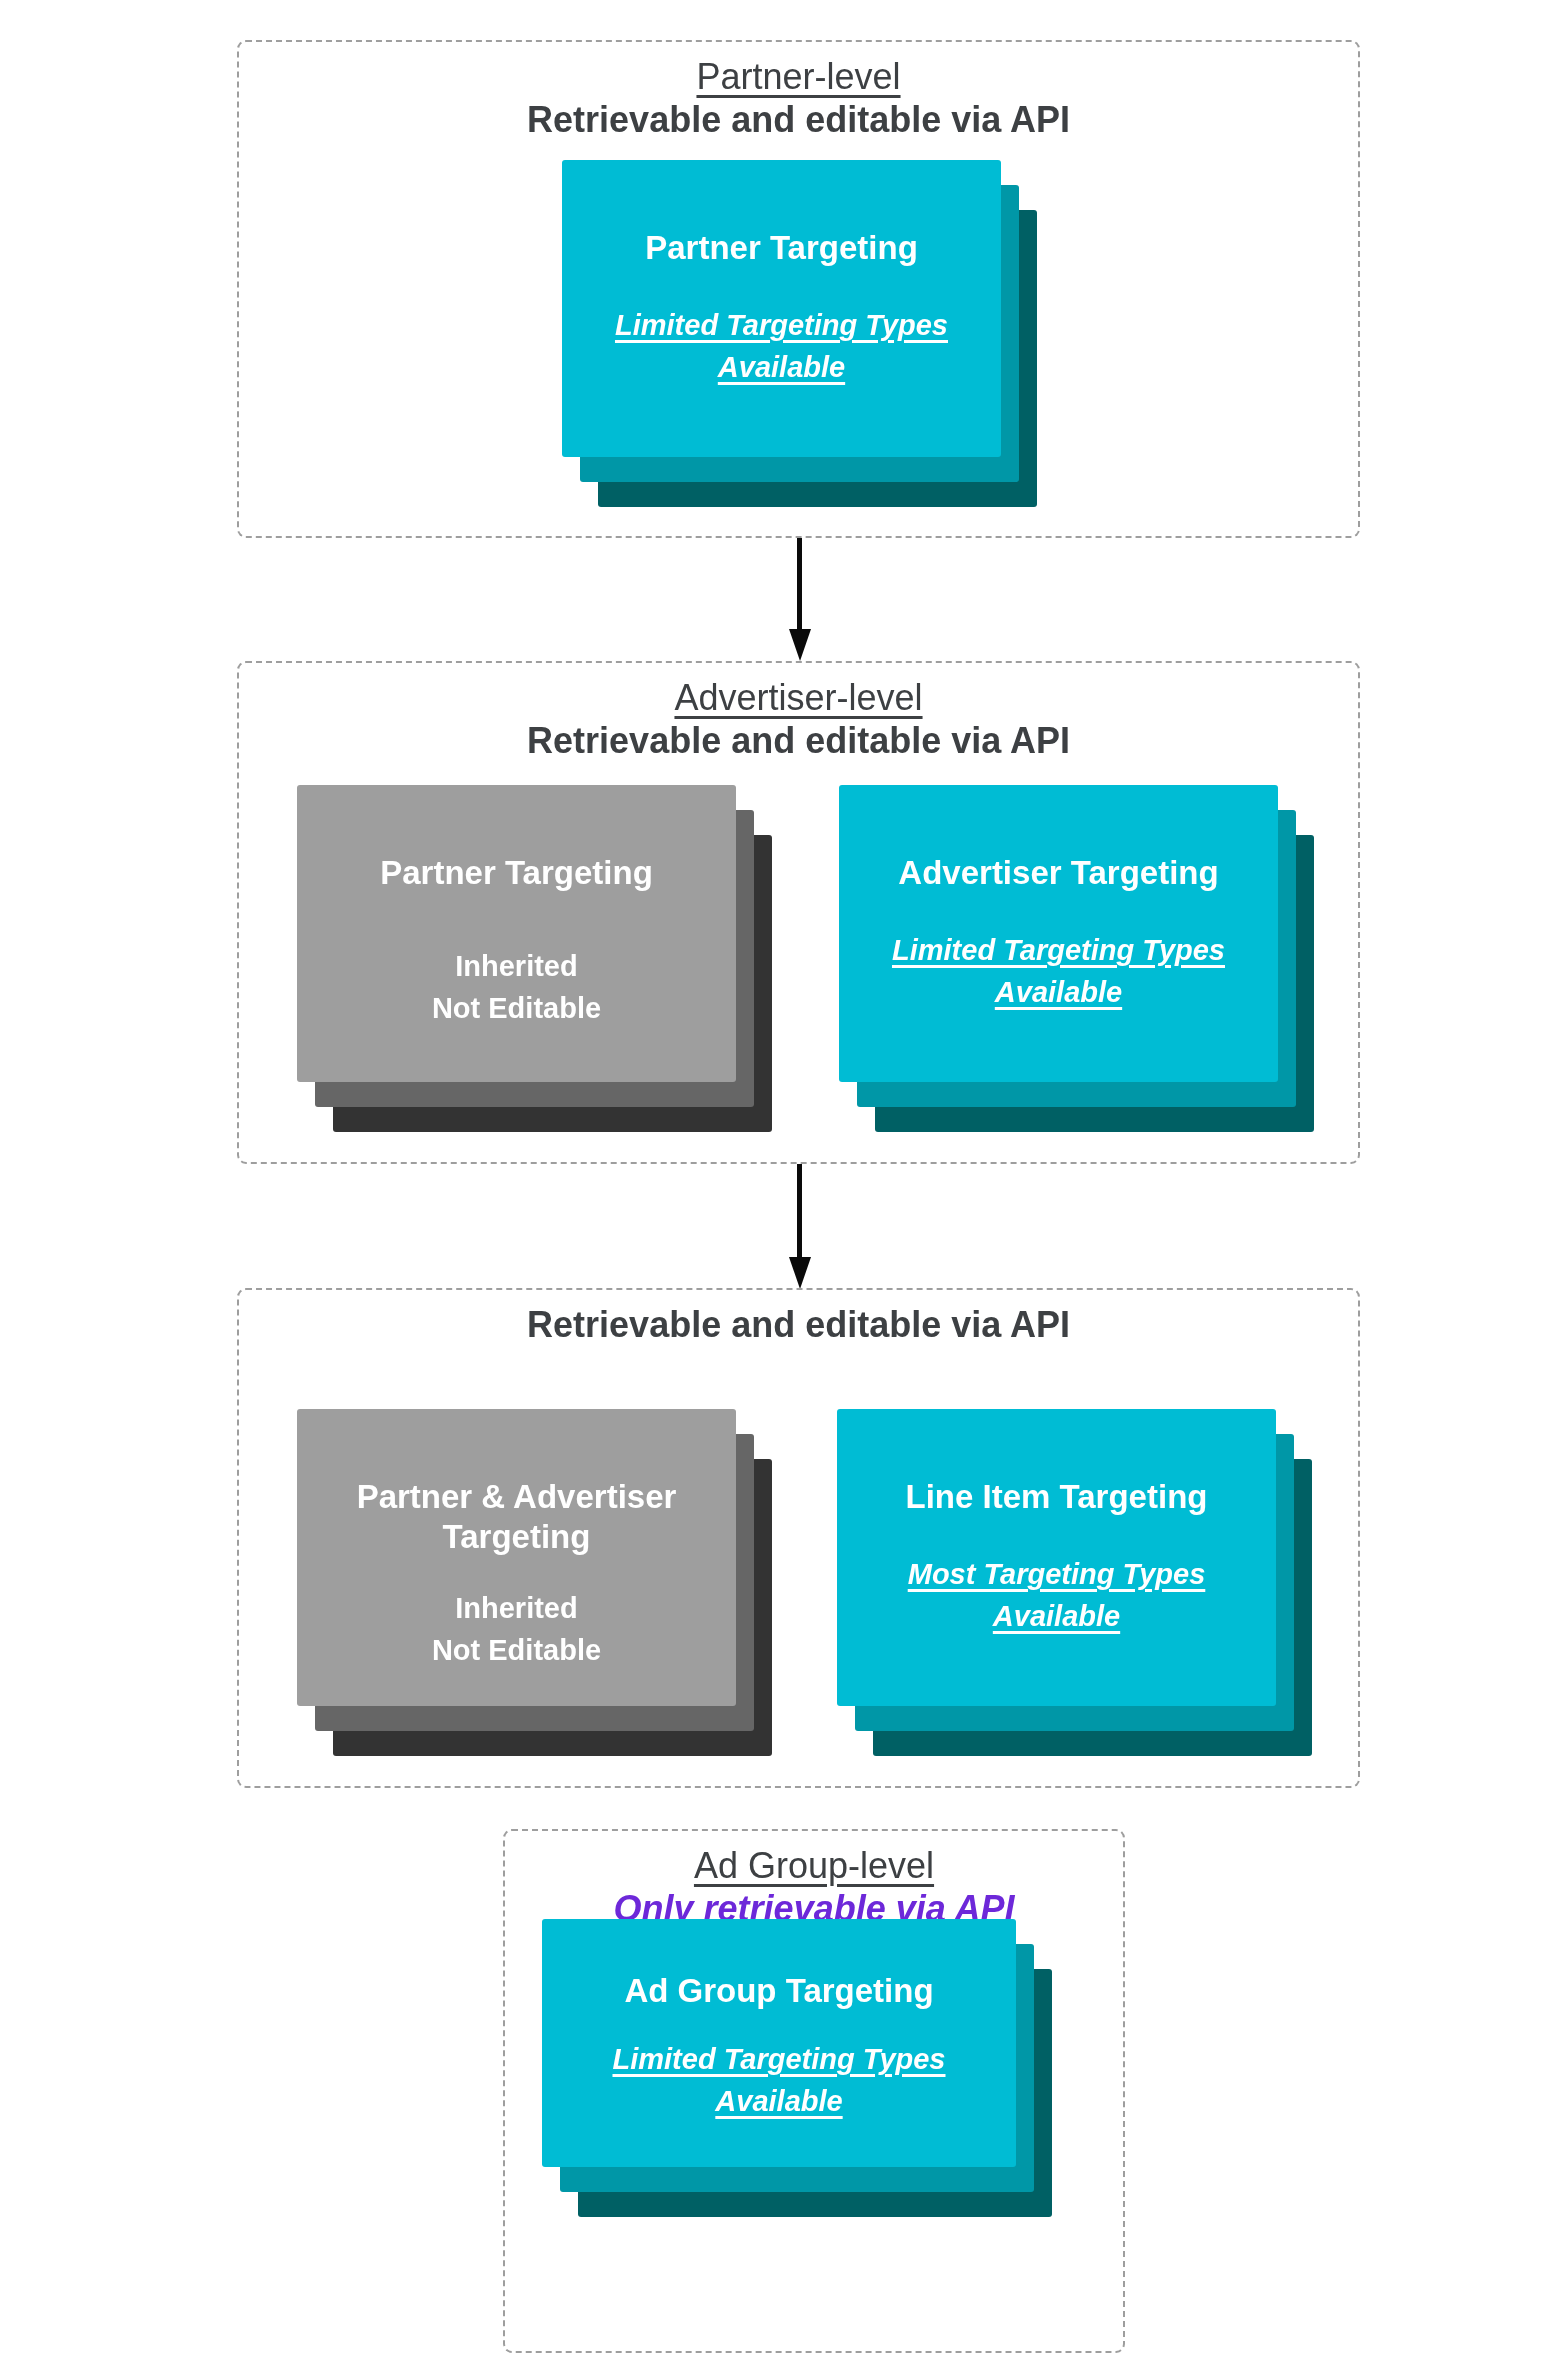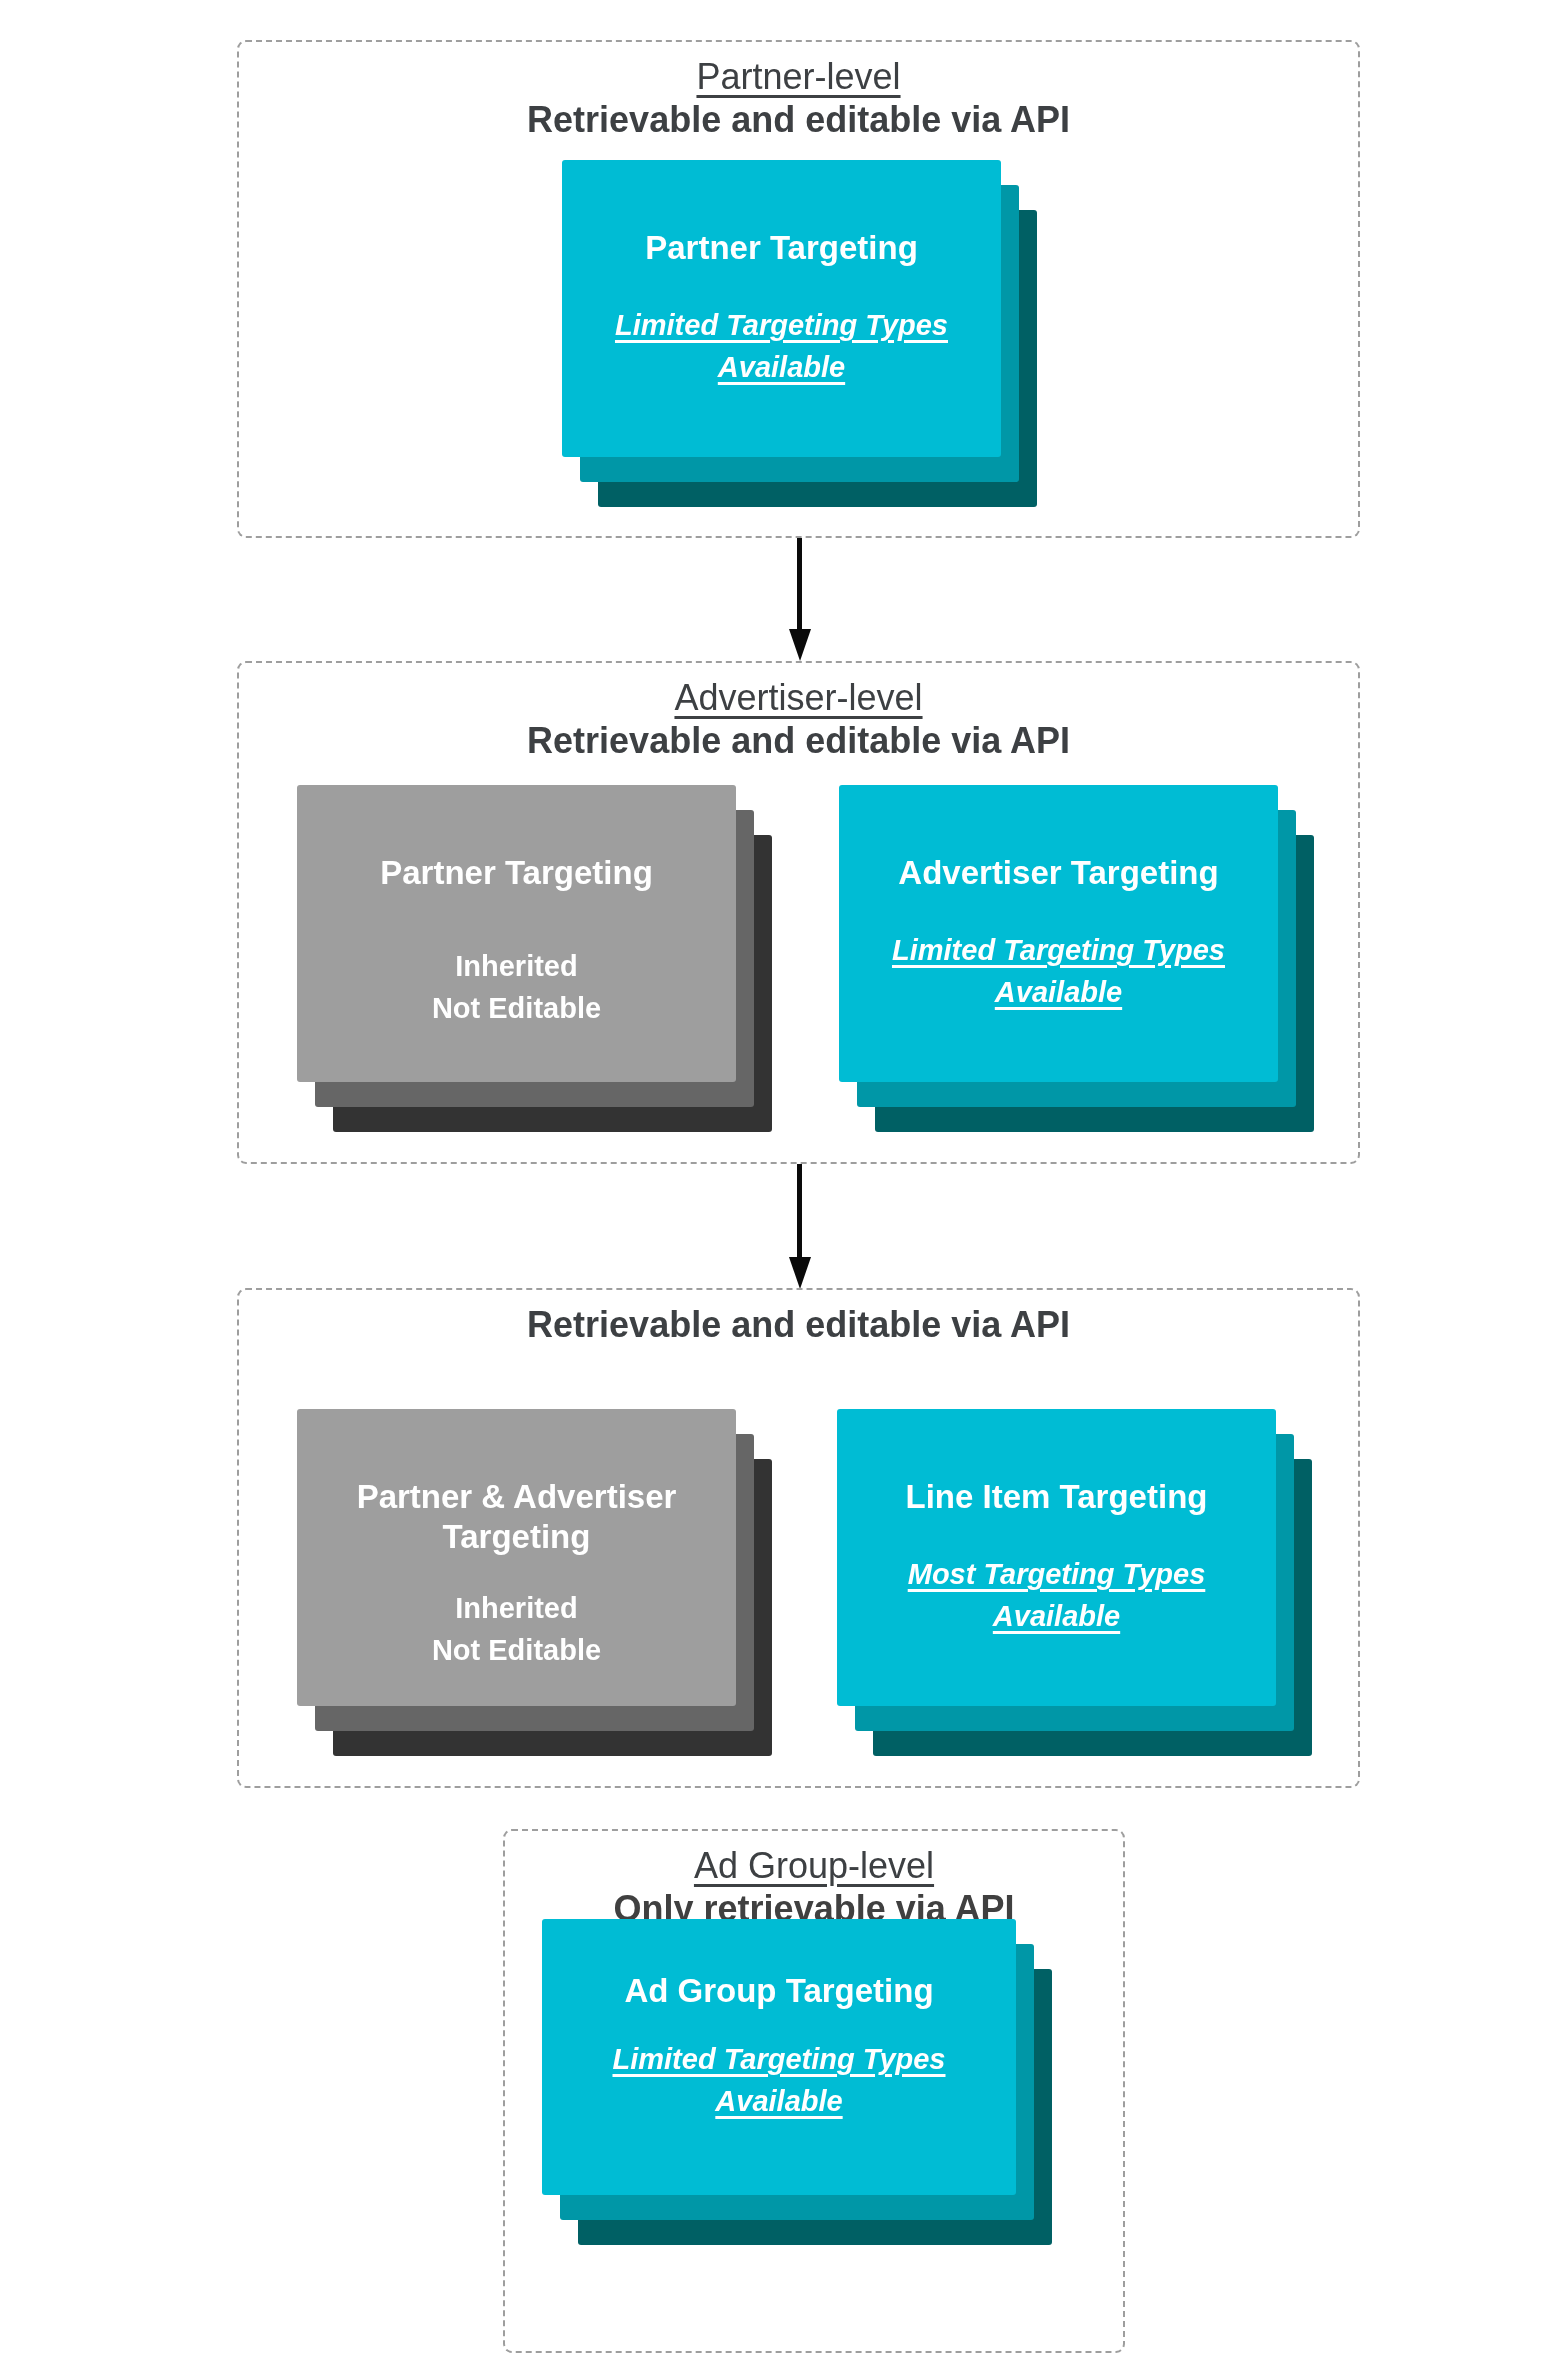--- a/index.html
+++ b/index.html
@@ -33,31 +33,31 @@
     font-size: 36px;
     font-weight: 500;
     text-decoration: underline;
     text-decoration-thickness: 2.7px;
     text-underline-offset: 6.3px;
   }
   .availability {
     font-size: 36px;
     font-weight: 700;
   }
-  .availability.red { color: #404040; }
+  .availability.red { color: #6d28d9; font-style: italic; }
 
   
   .stack { position: absolute; }
   .layer {
     position: absolute;
     border-radius: 3px;
     width: 439px;
     height: 297px;
   }
-  .stack.wide .layer { width: 474px; height: 276px; }
+  .stack.wide .layer { width: 474px; height: 248px; }
   .layer.back  { left: 36px; top: 50px; }
   .layer.mid   { left: 18px; top: 25px; }
   .layer.front { left: 0;    top: 0;   }
 
   .cyan .layer.back  { background: #006064; }
   .cyan .layer.mid   { background: #0097a7; }
   .cyan .layer.front { background: #00bcd4; }
 
   .gray .layer.back  { background: #333333; }
   .gray .layer.mid   { background: #666666; }

